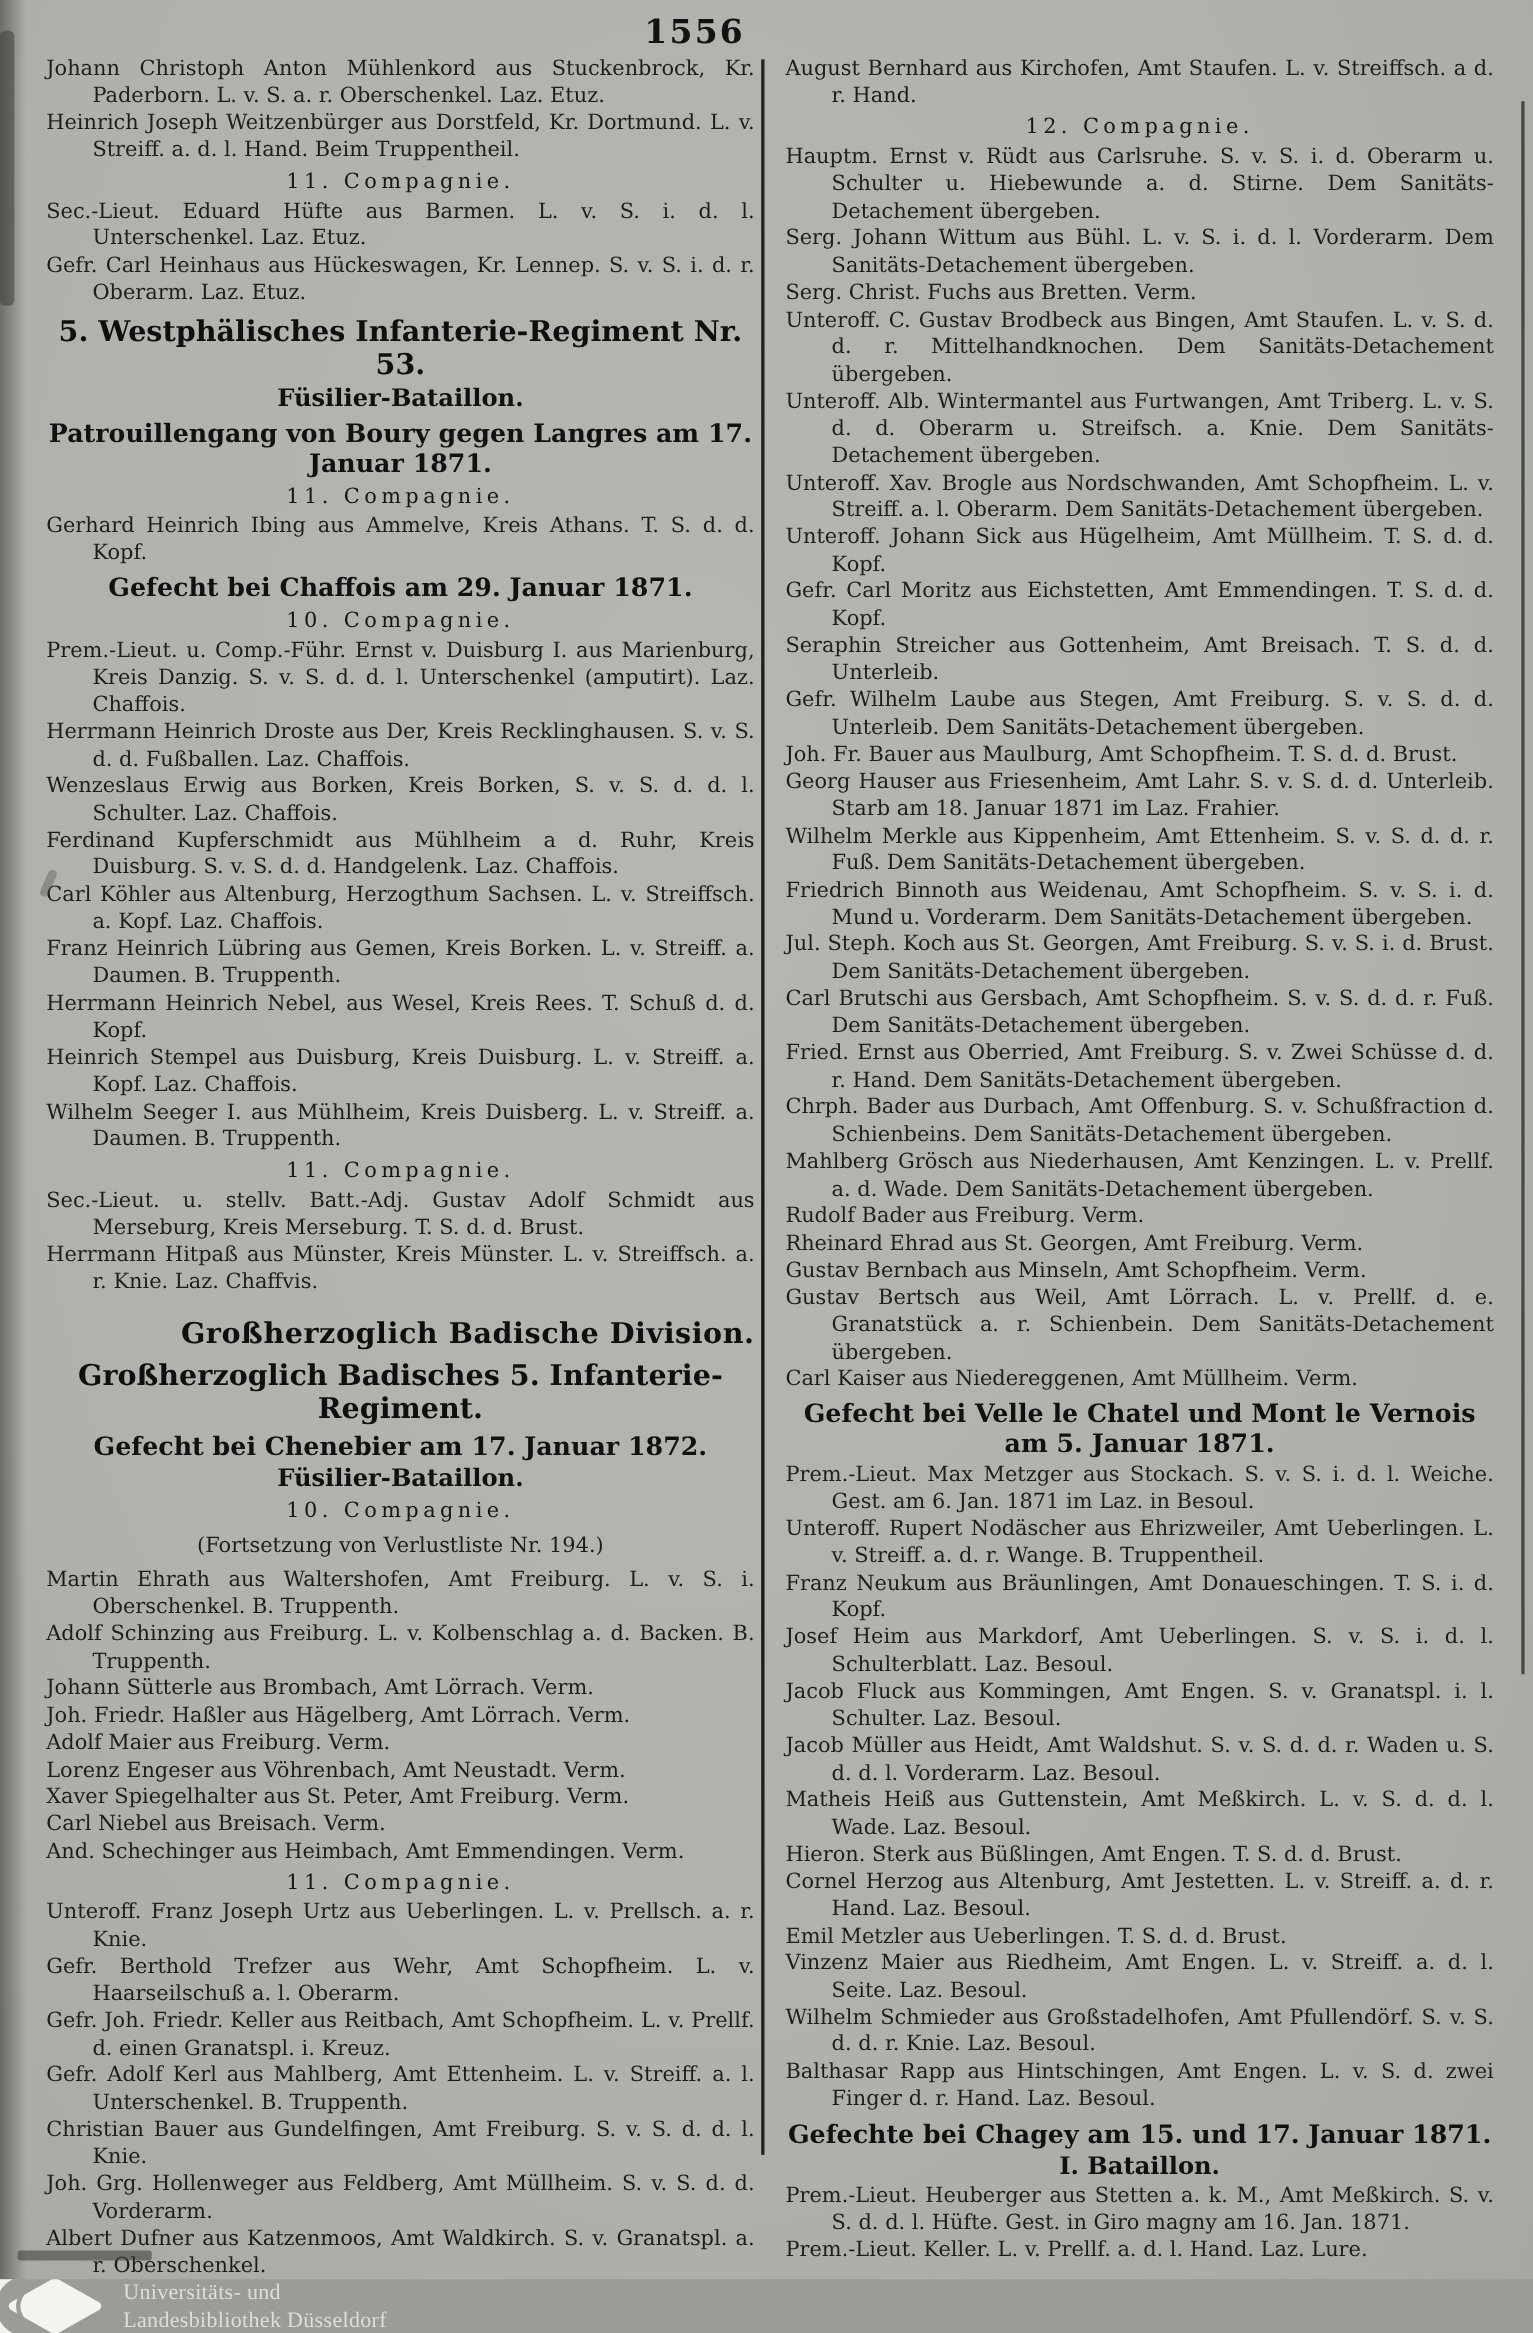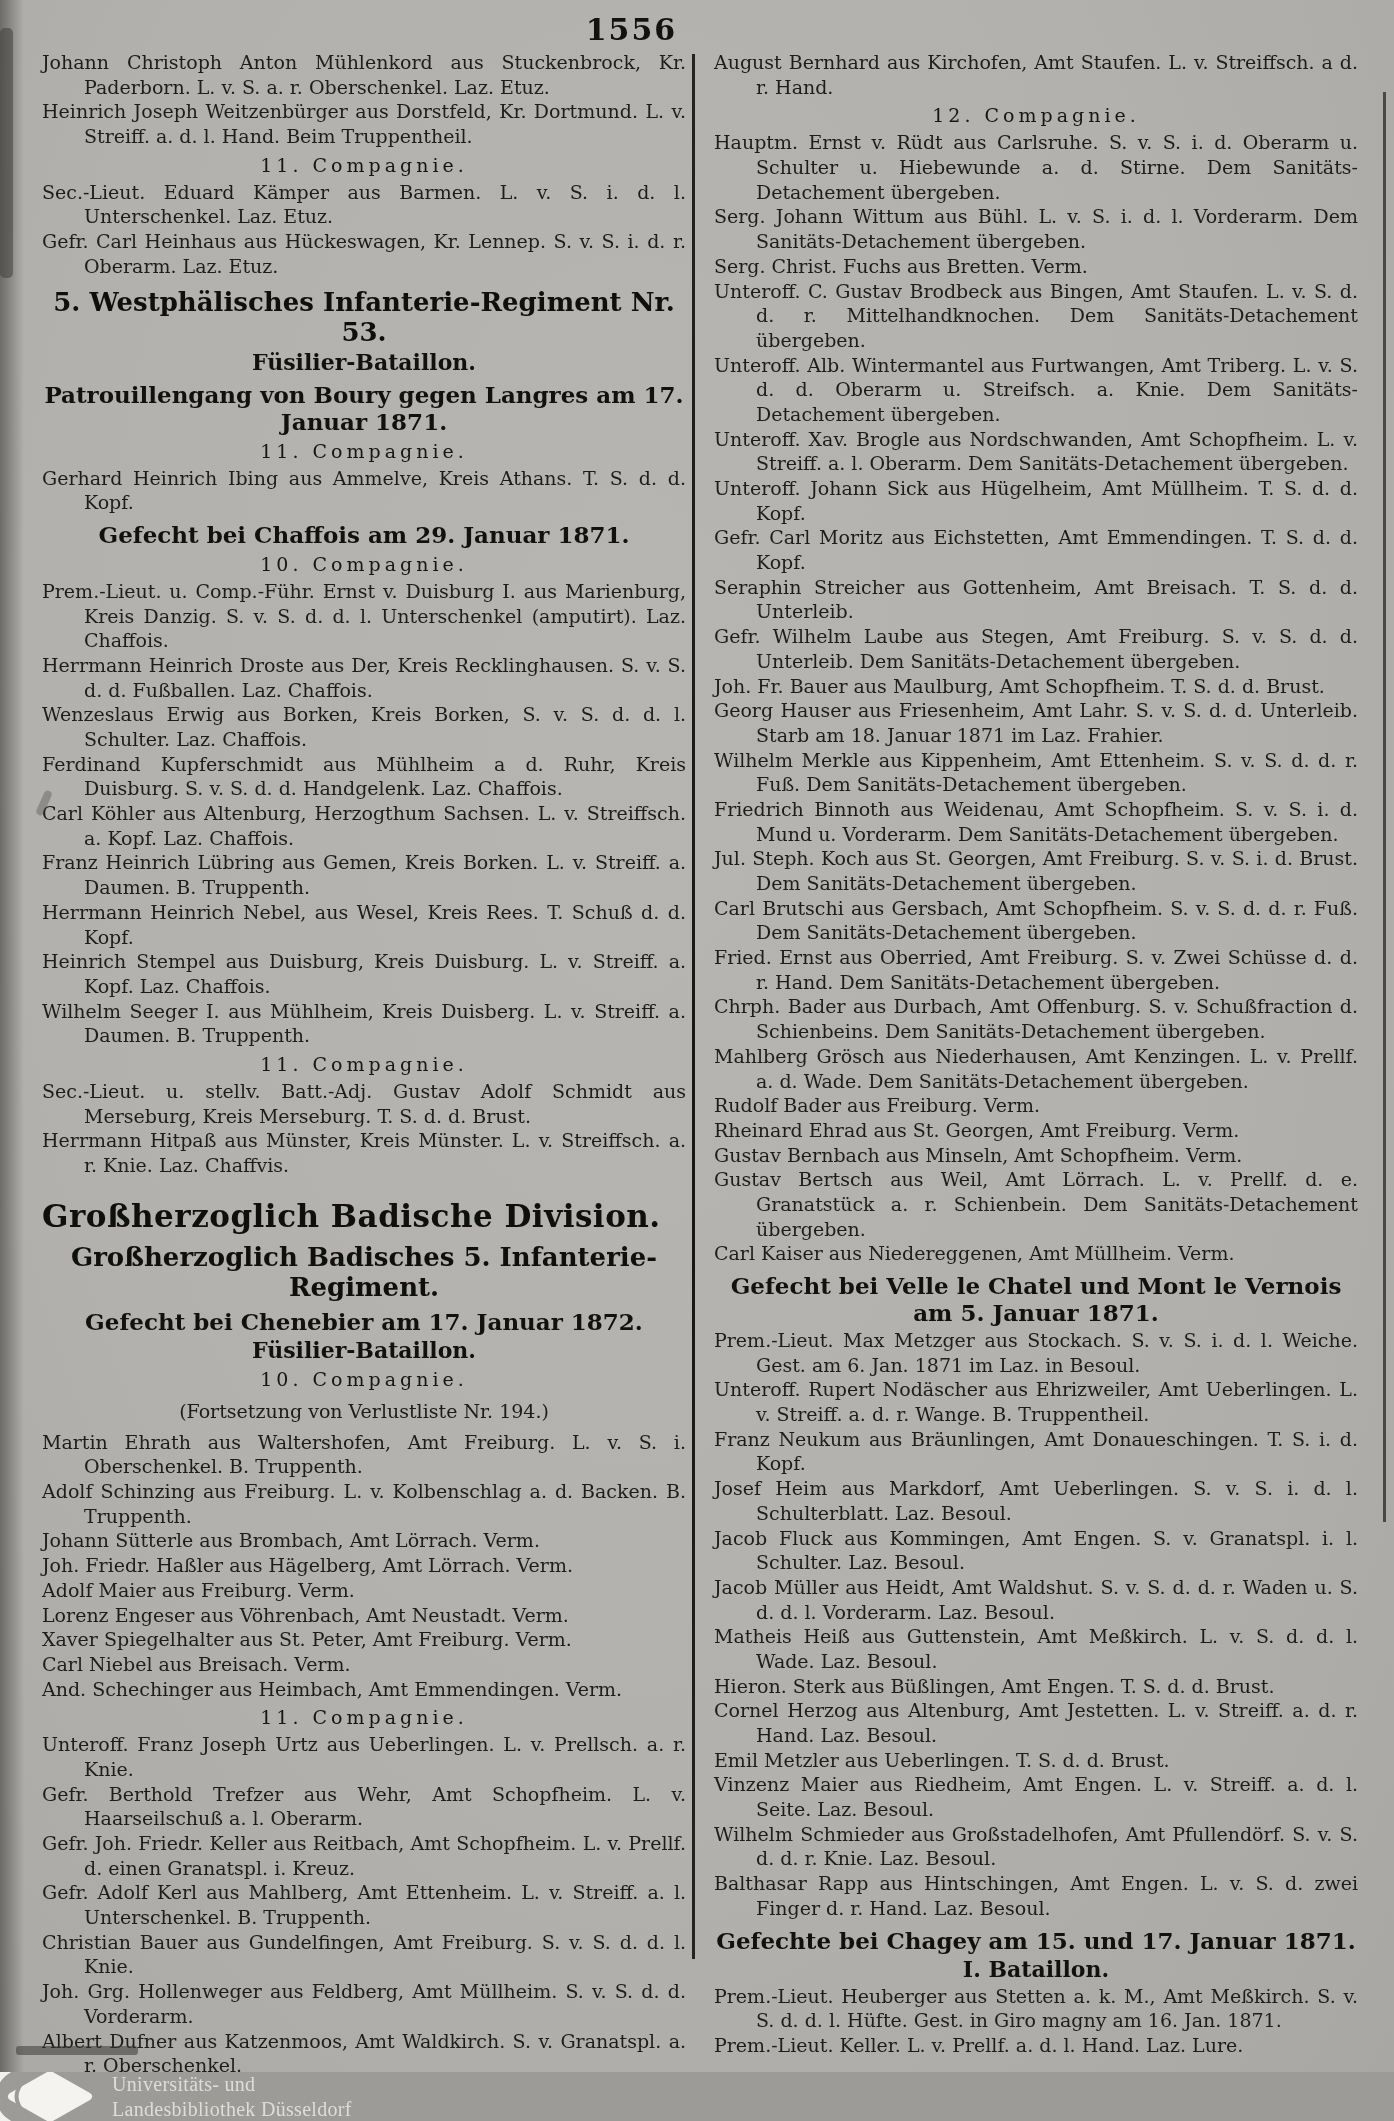--- a/index.html
+++ b/index.html
@@ -39,21 +39,21 @@
   .entry{
     font-size:19px;line-height:1.3;text-align:justify;
     padding-left:42px;text-indent:-42px;color:#1d1d1b;
   }
   .company{
     text-align:center;font-size:19px;letter-spacing:4px;color:#161614;
     margin:5px 0 4px 0;
   }
   .note{text-align:center;font-size:19px;margin:10px 0 8px 0;}
   .division{
-    text-align:left;font-size:31px;font-weight:bold;color:#0f0f0d;
+    text-align:right;font-size:26px;font-weight:bold;color:#0f0f0d;
     margin:20px 0 6px 0;letter-spacing:.5px;
   }
   .regiment{
     text-align:center;font-size:26px;font-weight:bold;color:#0f0f0d;
     margin:8px 0 2px 0;
   }
   .battle{
     text-align:center;font-size:23px;font-weight:bold;color:#11110f;
     margin:6px 0 2px 0;
   }
@@ -75,21 +75,21 @@
 </head>
 <body>
 
 <div class="page-number">1556</div>
 
 <div class="columns">
   <div class="col col-left" id="col-left">
       <div class="block entry">Johann Christoph Anton Mühlenkord aus Stuckenbrock, Kr. Paderborn. L. v. S. a. r. Oberschenkel. Laz. Etuz.</div>
       <div class="block entry">Heinrich Joseph Weitzenbürger aus Dorstfeld, Kr. Dortmund. L. v. Streiff. a. d. l. Hand. Beim Truppentheil.</div>
       <div class="block company">11. Compagnie.</div>
-      <div class="block entry">Sec.-Lieut. Eduard Kämper aus Barmen. L. v. S. i. d. l. Unterschenkel. Laz. Etuz.</div>
+      <div class="block entry">Sec.-Lieut. Eduard Hüfte aus Barmen. L. v. S. i. d. l. Unterschenkel. Laz. Etuz.</div>
       <div class="block entry">Gefr. Carl Heinhaus aus Hückeswagen, Kr. Lennep. S. v. S. i. d. r. Oberarm. Laz. Etuz.</div>
       <div class="block regiment">5. Westphälisches Infanterie-Regiment Nr. 53.</div>
       <div class="block battalion">Füsilier-Bataillon.</div>
       <div class="block battle">Patrouillengang von Boury gegen Langres am 17. Januar 1871.</div>
       <div class="block company">11. Compagnie.</div>
       <div class="block entry">Gerhard Heinrich Ibing aus Ammelve, Kreis Athans. T. S. d. d. Kopf.</div>
       <div class="block battle">Gefecht bei Chaffois am 29. Januar 1871.</div>
       <div class="block company">10. Compagnie.</div>
       <div class="block entry">Prem.-Lieut. u. Comp.-Führ. Ernst v. Duisburg I. aus Marienburg, Kreis Danzig. S. v. S. d. d. l. Unterschenkel (amputirt). Laz. Chaffois.</div>
       <div class="block entry">Herrmann Heinrich Droste aus Der, Kreis Recklinghausen. S. v. S. d. d. Fußballen. Laz. Chaffois.</div>

